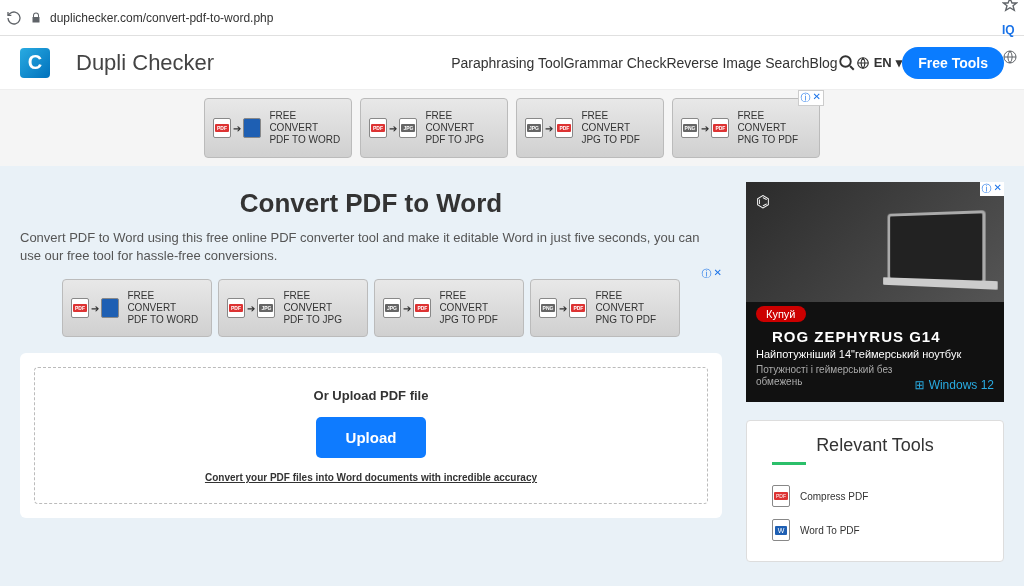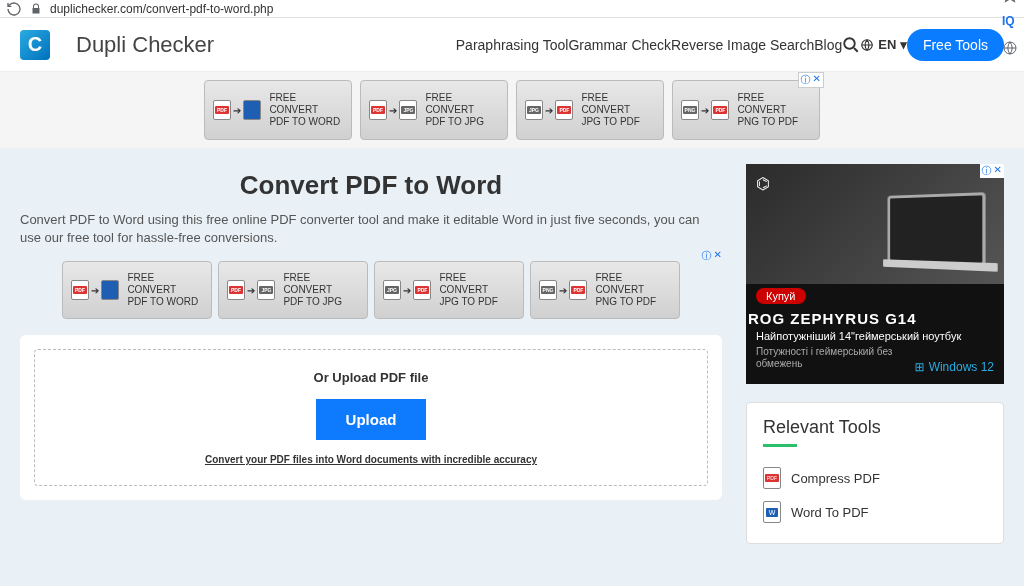--- a/index.html
+++ b/index.html
@@ -1,34 +1,34 @@
 <!DOCTYPE html>
 <html><head>
 <meta charset="utf-8">
 <style>
   * { box-sizing: border-box; margin: 0; padding: 0; font-family: Arial, sans-serif; }
   body { background: #fff; width: 1024px; height: 586px; overflow: hidden; }
 
   
-  .chrome { height: 18px; background:#fff; border-bottom:1px solid #e0e0e0; display:flex; align-items:center; padding:0 6px; gap:8px; }
+  .chrome { height: 36px; background:#fff; border-bottom:1px solid #e0e0e0; display:flex; align-items:center; padding:0 6px; gap:8px; }
   .reload { width:16px; height:16px; color:#5f6368; }
   .lock { width:12px; height:12px; color:#5f6368; }
   .url { font-size:12px; color:#333; flex:1; white-space:nowrap; overflow:hidden; }
   .chrome-right { display:flex; align-items:center; gap:10px; color:#5f6368;flex-direction:column; }
   .chrome-right svg, .chrome-right span { width:16px; height:16px; font-size:12px; }
 
   
   .header { height:54px; background:#fff; border-bottom:1px solid #eee; display:flex; align-items:center; padding:0 20px; }
   .logo { display:flex; align-items:center; gap:6px; }
   .logo-icon { width:30px; height:30px; background:linear-gradient(135deg,#29abe2,#0071bc); border-radius:4px; display:flex; align-items:center; justify-content:center; color:#fff; font-weight:bold; font-size:20px; }
   .logo-text { font-size:22px; color:#444; font-weight:300;margin-left:20px; }
   .nav { margin-left:auto; display:flex; align-items:center; }
   .nav a { font-size:14px; color:#333; text-decoration:none; cursor:pointer; }
   .lang { font-size:13px; font-weight:bold; color:#333; display:flex; align-items:center; gap:4px; }
-  .free-tools { background:#0a7cff; color:#fff; border-radius:20px; padding:8px 16px; font-size:14px; font-weight:normal; cursor:pointer; }
+  .free-tools { background:#0a7cff; color:#fff; border-radius:20px; padding:8px 16px; font-size:14px; font-weight:bold; cursor:pointer; }
 
   
   .banner-row { background:#f5f5f5; display:flex; justify-content:center; gap:8px; padding:8px 0; position:relative; }
   .adbtn { width:148px; height:60px; background:linear-gradient(#e8e8e8,#d0d0d0); border:1px solid #bbb; border-radius:4px; display:flex; align-items:center; gap:8px; padding:0 8px; cursor:pointer; }
   .adbtn-icons { display:flex; align-items:center; gap:2px; }
   .mini-icon { width:18px; height:20px; border-radius:2px; display:flex; align-items:center; justify-content:center; font-size:7px; font-weight:bold; color:#fff; border:1px solid #888; background:#fff; position:relative; }
   .mini-pdf { background:#fff; } .mini-pdf::after{content:"PDF"; position:absolute; background:#d33; color:#fff; font-size:5px; padding:1px 2px; border-radius:1px;}
   .mini-word { background:#1e5fb3; }
   .mini-jpg { background:#fff; } .mini-jpg::after{content:"JPG"; position:absolute; background:#666; color:#fff; font-size:5px; padding:1px 2px; border-radius:1px;}
   .mini-png { background:#fff; } .mini-png::after{content:"PNG"; position:absolute; background:#666; color:#fff; font-size:5px; padding:1px 2px; border-radius:1px;}
@@ -40,41 +40,41 @@
   .wrap { display:flex; gap:24px; padding:16px 20px; background:#e9f1f7; height:504px; }
   .main { flex:1; background:#e9f1f7; }
   .h1 { font-size:26px; font-weight:bold; color:#333; text-align:center; margin:6px 0 10px; }
   .desc { font-size:13px; color:#555; line-height:1.4; margin-bottom:14px; }
   .inner-ads { display:flex; gap:6px; justify-content:center; position:relative; margin-bottom:16px;}
   .inner-ads .adbtn { width:150px; height:58px; }
   .inner-adx { position:absolute; right:0; top:-12px; font-size:10px; color:#1a73e8; cursor:pointer; display:flex; gap:2px;}
   .card { background:#fff; border-radius:6px; padding:14px; }
   .drop { border:1px dashed #bbb; border-radius:4px; padding:20px; text-align:center; }
   .dl1 { font-size:13px; font-weight:bold; color:#333; margin-bottom:14px; }
-  .upload { background:#0e7bff; color:#fff; border:none; padding:12px 30px; font-size:15px; font-weight:bold; border-radius:0; cursor:pointer; margin-bottom:14px;}
+  .upload { background:#0e7bff; color:#fff; border:none; padding:12px 30px; font-size:15px; font-weight:bold; border-radius:5px; cursor:pointer; margin-bottom:14px;}
   .dl2 { font-size:10px; font-weight:bold; color:#333;text-decoration:underline; }
 
   
   .side { width:258px; display:flex; flex-direction:column; gap:18px; }
   .adbox { width:258px; height:220px; background:#111; position:relative; color:#fff; overflow:hidden; }
   .adbox .img { height:120px; background:linear-gradient(135deg,#2b2b2b,#555);}
   .ad-logo { position:absolute; top:10px; left:10px; font-size:16px;}
   .adbox .ax { position:absolute; top:0; right:0; font-size:10px; background:#fff; color:#1a73e8; padding:0 2px; cursor:pointer; display:flex; gap:2px;}
   .ad-cta { position:absolute; top:124px; left:10px; background:#c00; padding:2px 10px; border-radius:8px; font-size:11px;}
-  .ad-t1 { position:absolute; top:146px; left:2px; font-weight:bold; font-size:15px; letter-spacing:1px;}
+  .ad-t1 { position:absolute; top:146px; left:26px; font-weight:bold; font-size:15px; letter-spacing:1px;}
   .ad-t2 { position:absolute; top:166px; left:10px; font-size:11px;}
   .ad-t3 { position:absolute; top:182px; left:10px; font-size:10px; color:#aaa; line-height:1.2; max-width:140px;}
   .win { position:absolute; bottom:10px; right:10px; color:#29abe2; font-size:12px; display:flex; align-items:center; gap:4px;}
   .laptop { position:absolute; top:30px; right:20px; width:100px; height:70px; background:#222; border:3px solid #aaa; border-radius:4px; transform:perspective(200px) rotateY(-12deg);}
   .laptop::after { content:""; position:absolute; bottom:-8px; left:-8px; width:116px; height:8px; background:#ccc; border-radius:1px;}
 
-  .tools { background:#fff; border:1px solid #ddd; border-radius:4px; padding:14px 16px; }
+  .tools { background:#fff; border:1px solid #ddd; border-radius:4px; padding:14px 25px;text-align:center; }
   .tools h3 { font-size:18px; color:#333; font-weight:400; margin-bottom:6px;}
   .underline { width:34px; height:3px; background:#2bbf6a; margin-bottom:14px;}
-  .tool { display:flex; align-items:center; gap:10px; padding:6px 0; font-size:13px; color:#333; cursor:pointer;}
+  .tool { display:flex; align-items:center; gap:10px; padding:6px 0; font-size:10px; color:#333; cursor:pointer;}
   .ticon { width:18px; height:22px; background:#fff; border:1px solid #888; border-radius:2px; position:relative; display:flex; align-items:center; justify-content:center;}
   .ticon.red::after{content:"PDF";background:#d33;color:#fff;font-size:5px;padding:1px 2px;border-radius:1px;}
   .ticon.blue::after{content:"W";background:#1e5fb3;color:#fff;font-size:7px;padding:1px 3px;border-radius:1px;}
 
   svg { display:block; }
 </style>
 </head>
 <body>
 
 <div class="chrome">

